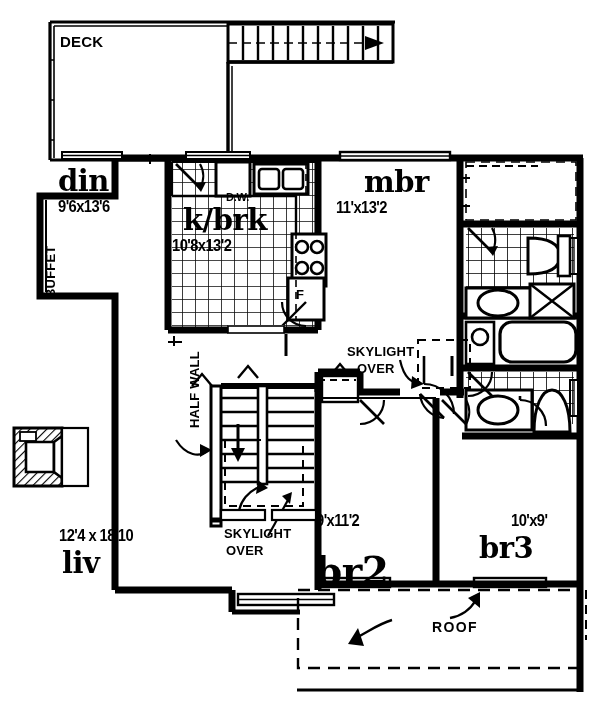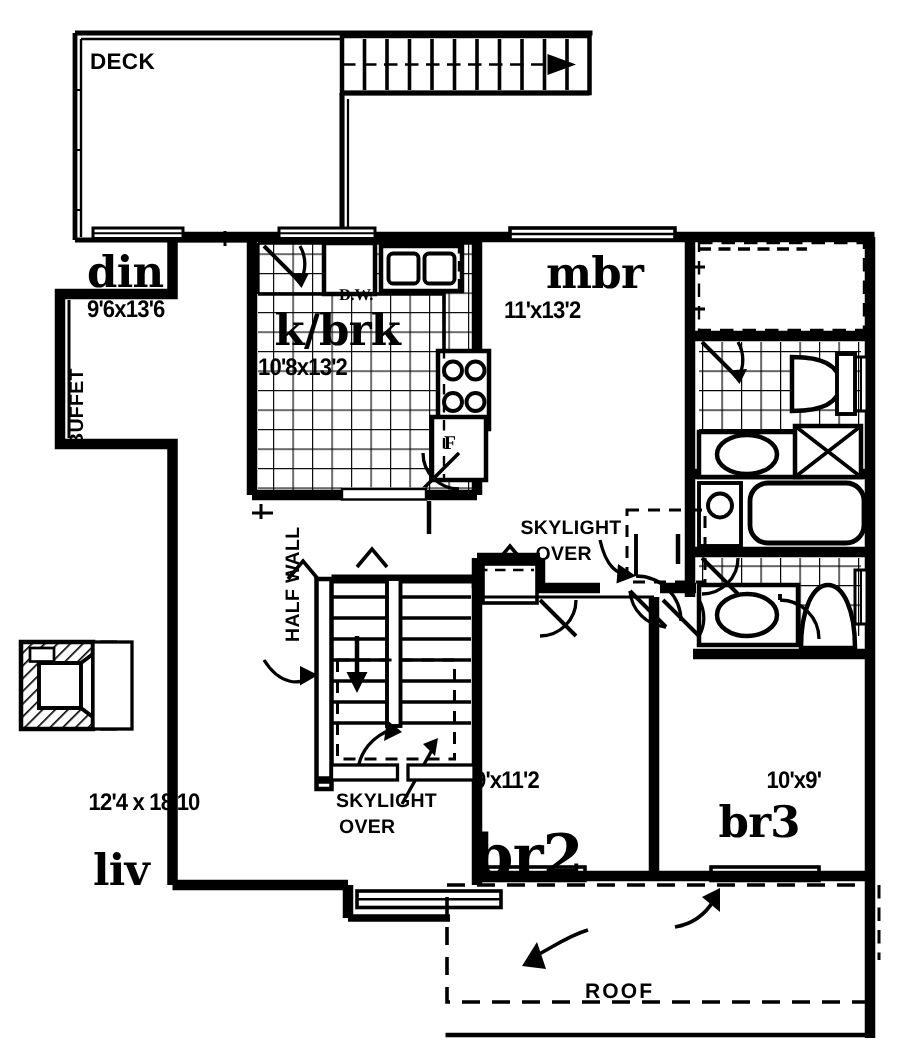--- a/index.html
+++ b/index.html
@@ -46,21 +46,21 @@
   .note {
     font-family: "Liberation Sans", sans-serif;
     font-weight: bold;
     letter-spacing: 0.2px;
   }
   .rot90ccw {
     transform: rotate(-90deg);
     transform-origin: left top;
   }
   .tiny-note {
-    font-family: Liberation Serif, serif;
+    font-family: Liberation Sans, sans-serif;
     font-weight: bold;
     letter-spacing: -0.2px;
   }
 </style>
 </head>
 <body>
 
 <div id="plan-root">
 
   <svg id="plan-svg" viewBox="0 0 600 705">
@@ -351,37 +351,37 @@
   <div class="lbl room-name" style="left:58px; top:167px; font-size:29px;text-decoration:underline;">din</div>
   <div class="lbl room-dim" style="left:58px; top:199px; font-size:16px;">9'6x13'6</div>
 
   <div class="lbl room-name" style="left:183px; top:206px; font-size:29px;text-align:center;">k/brk</div>
   <div class="lbl room-dim" style="left:172px; top:238px; font-size:16px;">10'8x13'2</div>
 
   <div class="lbl room-name" style="left:336px; top:168px; font-size:29px;margin-left:28px;">mbr</div>
   <div class="lbl room-dim" style="left:336px; top:200px; font-size:16px;">11'x13'2</div>
 
   <div class="lbl room-dim" style="left:59px; top:528px; font-size:16px;">12'4 x 18'10</div>
-  <div class="lbl room-name" style="left:62px; top:566px; font-size:29px;">liv</div>
+  <div class="lbl room-name" style="left:62px; top:549px; font-size:29px;">liv</div>
 
   <div class="lbl room-dim" style="left:316px; top:513px; font-size:16px;">9'x11'2</div>
   <div class="lbl room-name" style="left:315px; top:552px; font-size:39px;">br2</div>
 
   <div class="lbl room-dim" style="left:511px; top:513px; font-size:16px;">10'x9'</div>
   <div class="lbl room-name" style="left:479px; top:534px; font-size:29px;">br3</div>
 
   <div class="lbl note rot90ccw" style="left:44px; top:298px; font-size:13px;">BUFFET</div>
 
   <div class="lbl note rot90ccw" style="left:188px; top:428px; font-size:13px;">HALF WALL</div>
 
   <div class="lbl note" style="left:347px; top:345px; font-size:13px;">SKYLIGHT</div>
   <div class="lbl note" style="left:357px; top:362px; font-size:13px;">OVER</div>
 
   <div class="lbl note" style="left:224px; top:527px; font-size:13px;">SKYLIGHT</div>
   <div class="lbl note" style="left:226px; top:544px; font-size:13px;">OVER</div>
 
-  <div class="lbl note" style="left:390px; top:620px; font-size:14px; letter-spacing:1.4px;margin-top:33px;">ROOF</div>
+  <div class="lbl note" style="left:432px; top:620px; font-size:14px; letter-spacing:1.4px;">ROOF</div>
 
   <div class="lbl tiny-note" style="left:226px; top:192px; font-size:11px;">D.W.</div>
 
   <div class="lbl tiny-note" style="left:296px; top:288px; font-size:13px;">F</div>
 
 </div>
 
 </body></html>

